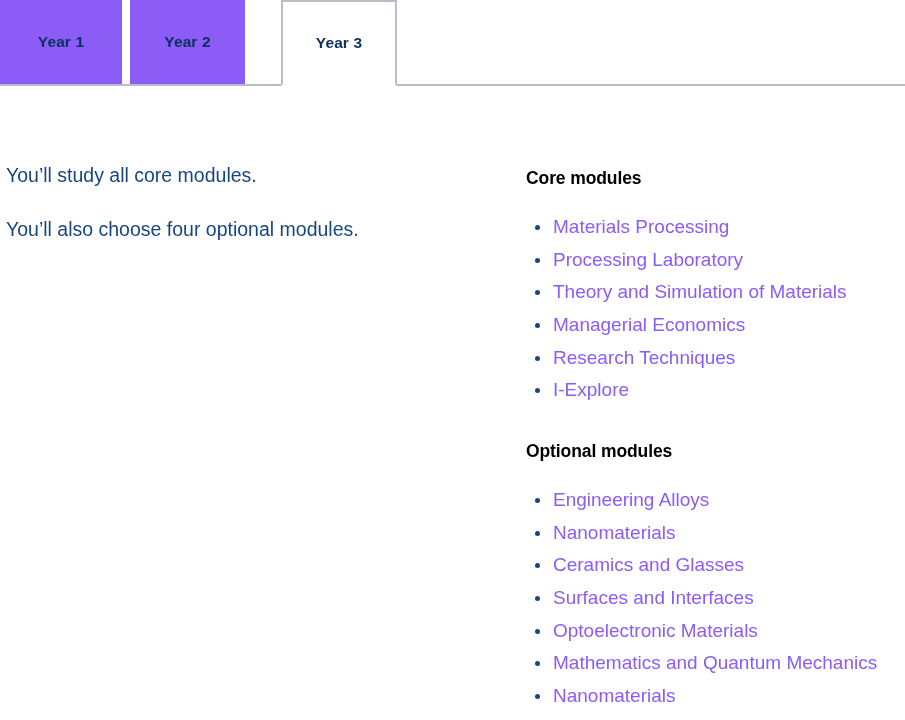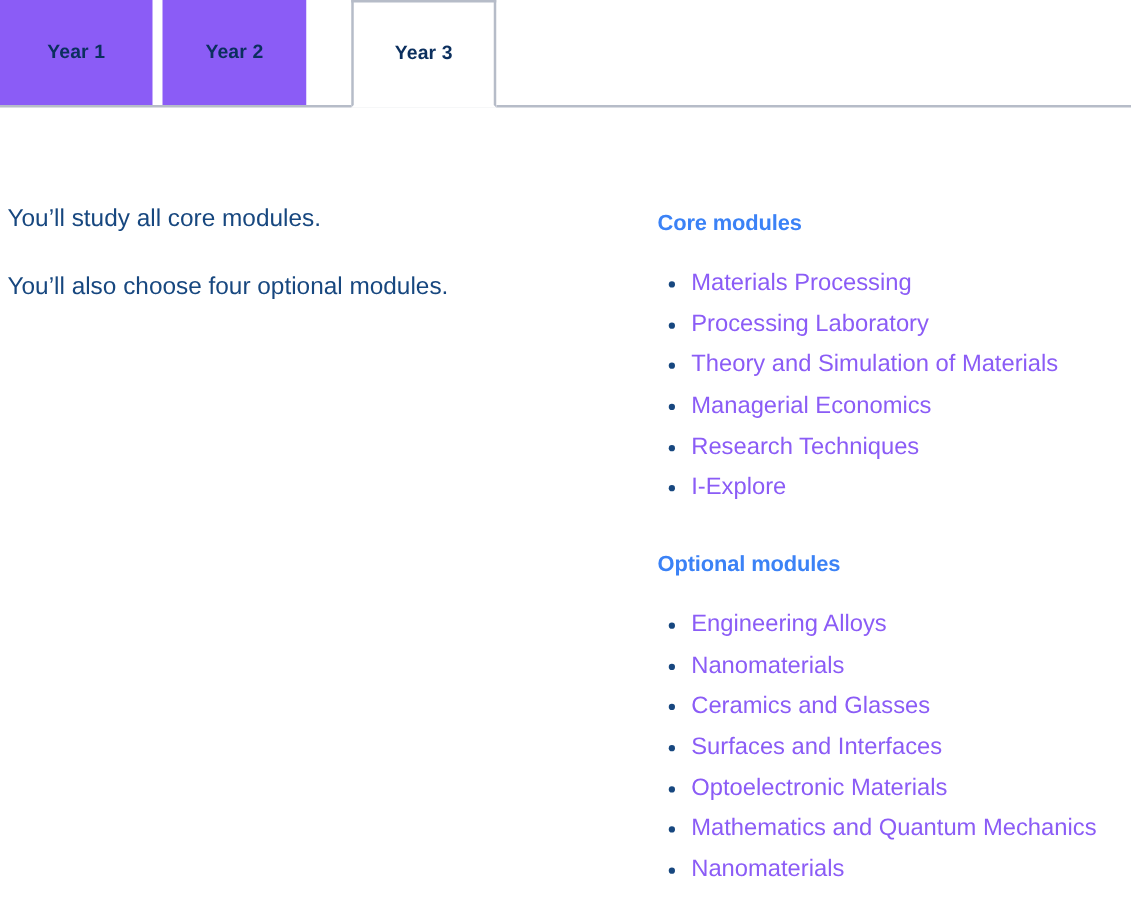--- a/index.html
+++ b/index.html
@@ -79,21 +79,21 @@
     line-height: 1.35;
     margin: 0 0 28px 0;
   }
   .col-right {
     position: absolute;
     left: 526px;
     top: 82px;
     width: 379px;
   }
   .section-heading {
-    color: #3b82f6;
+    color: #000000;
     font-size: 17.5px;
     font-weight: bold;
     margin: 0 0 22px 0;
     letter-spacing: -0.1px;
   }
   .section + .section { margin-top: 34px; }
   ul.module-list {
     list-style: none;
     margin: 0;
     padding: 0;

